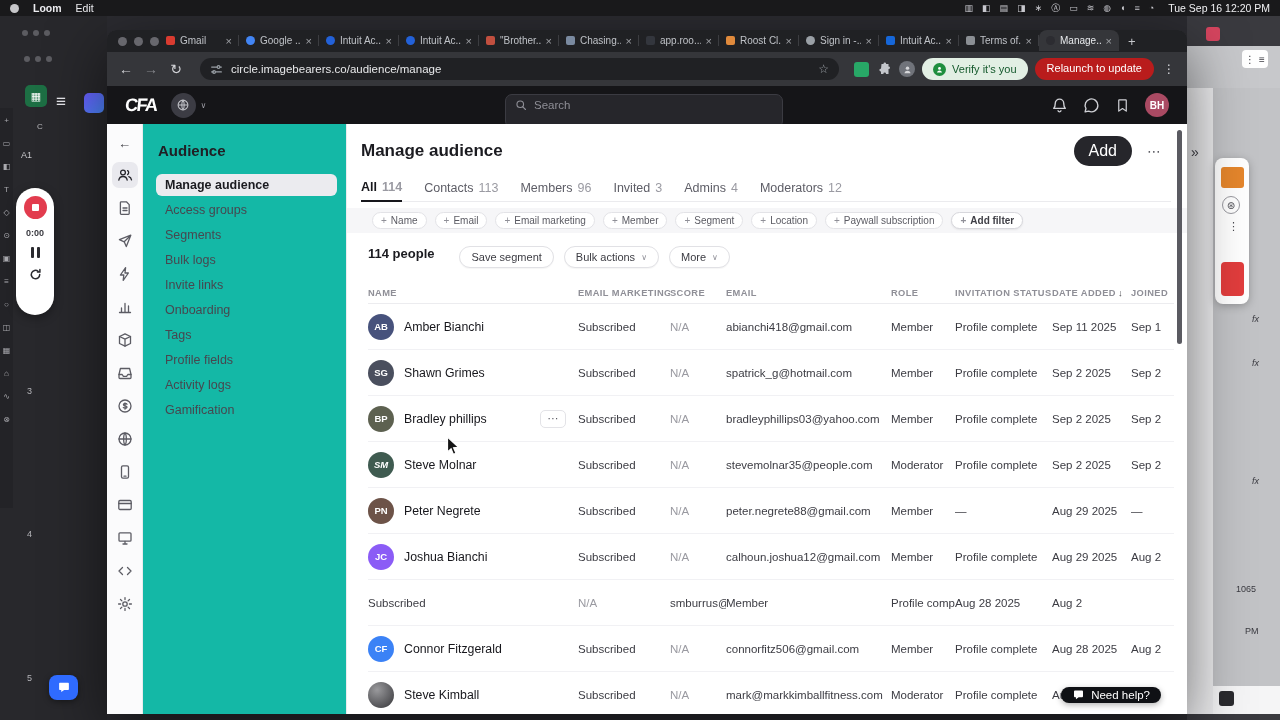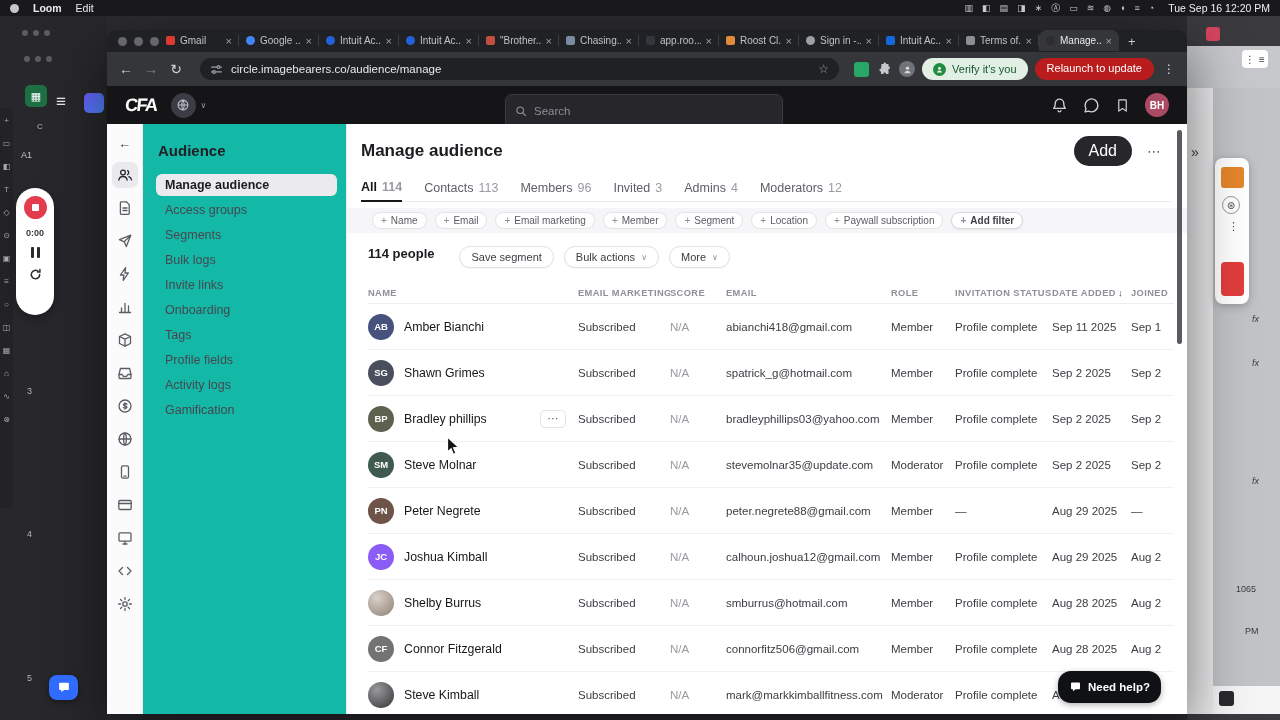--- a/index.html
+++ b/index.html
@@ -53,21 +53,21 @@
 .vbadge{width:13px;height:13px;border-radius:50%;background:#1e8e3e;display:flex;align-items:center;justify-content:center}
 .pill-relaunch{height:22px;border-radius:12px;background:#b91c1c;color:#fff;font-size:11px;font-weight:500;display:flex;align-items:flex-start;padding:4px 12px;white-space:nowrap}
 .chrome-kebab{color:#dadce0;font-size:12px;margin:0 2px}
 
 
 .appwin{position:absolute;top:56px;left:0;width:1080px;height:628px;background:#fff;overflow:hidden}
 .app-topbar{position:relative;height:38px;background:#151518;display:flex;align-items:center}
 .brand{margin-left:18px;color:#fff;font-weight:800;font-size:18px;letter-spacing:-1.5px;transform:skewX(-6deg)}
 .ws-avatar{width:25px;height:25px;border-radius:50%;background:#3c3c44;margin-left:14px;display:flex;align-items:center;justify-content:center;flex:none}
 .ws-chevron{color:#9a9aa2;font-size:8px;margin-left:5px}
-.searchbox{position:absolute;left:398px;top:8px;width:278px;height:22px;background:#26262b;border:1px solid #3b3b42;border-radius:7px;display:flex;align-items:center;gap:7px;padding:16px 9px;color:#8e8e96;font-size:11.5px}
+.searchbox{position:absolute;left:398px;top:8px;width:278px;height:22px;background:#26262b;border:1px solid #3b3b42;border-radius:7px;display:flex;align-items:flex-end;gap:7px;padding:16px 9px;color:#8e8e96;font-size:11.5px}
 .topbar-right{margin-left:auto;display:flex;align-items:center;gap:15px;padding-right:18px}
 .user-avatar{width:24px;height:24px;border-radius:50%;background:#aa4a63;color:#fff;font-size:10px;font-weight:700;display:flex;align-items:center;justify-content:center}
 .app-body{display:flex;height:590px}
 .rail{width:36px;background:#fbfbfc;border-right:1px solid #ebebee;display:flex;flex-direction:column;align-items:center;padding-top:12px;flex:none}
 .rail-back{font-size:13px;color:#3c3c43;margin-bottom:11px}
 .rail-item{width:26px;height:26px;border-radius:7px;display:flex;align-items:center;justify-content:center;margin-bottom:7px;flex:none}
 .rail-item.sel{background:#e9e9ee}
 .rail-item svg{stroke:#5c5c64;fill:none;stroke-width:1.3;stroke-linecap:round;stroke-linejoin:round}
 .rail-item.sel svg{stroke:#26262c}
 .sidebar{width:204px;background:#14b8a6;border-right:1px solid #ebebee;padding:18px 9px 0 13px;flex:none}
@@ -97,21 +97,21 @@
 .thead>div{white-space:nowrap;overflow:hidden}
 .sortarrow{color:#3f3f46;text-transform:none;margin-left:2px}
 .trow{height:46px;border-bottom:1px solid #f1f1f4;font-size:11.5px;color:#3c3c43}
 .trow>div{white-space:nowrap;overflow:hidden}
 .namecell{display:flex;align-items:center;gap:10px;font-size:12.3px;color:#17171c;font-weight:500;padding-right:12px}
 .avatar{width:26px;height:26px;border-radius:50%;color:#fff;font-size:9.5px;font-weight:700;display:flex;align-items:center;justify-content:center;flex:none}
 .avatar.photo{background-image:radial-gradient(circle at 35% 30%,rgba(255,255,255,.45),rgba(0,0,0,.25))}
 .score{color:#9a9aa1}
 .row-kebab{margin-left:auto;width:26px;height:18px;border:1px solid #e3e3e7;border-radius:5px;background:#fff;color:#5b5b63;font-size:11px;display:flex;align-items:center;justify-content:center;flex:none}
 .scrollthumb{position:absolute;right:5px;top:6px;width:5px;height:214px;border-radius:3px;background:#5a5a61}
-.help-pill{position:absolute;right:26px;bottom:11px;height:14px;background:#0f1115;border-radius:13px;display:flex;align-items:center;gap:6px;padding:16px 11px;color:#fff;font-size:11.5px;font-weight:700;box-shadow:0 2px 6px rgba(0,0,0,.3)}
+.help-pill{position:absolute;right:26px;bottom:11px;height:14px;background:#0f1115;border-radius:13px;display:flex;align-items:center;gap:6px;padding:8px 11px;color:#fff;font-size:11.5px;font-weight:400;box-shadow:0 2px 6px rgba(0,0,0,.3)}
 .cursor{position:absolute;left:446px;top:436px;z-index:70}
 .smalltxt{color:#3a3a40;font-size:9px}
 </style>
 </head>
 <body>
 
 <div class="stage">
 
   <div class="menubar">
     <div class="mb-left">
@@ -600,26 +600,26 @@
               <div>Subscribed</div>
                 <div class="score">N/A</div>
                 <div>bradleyphillips03@yahoo.com</div>
                 <div>Member</div>
                 <div>Profile complete</div>
                 <div>Sep 2 2025</div>
                 <div>Sep 2</div>
             </div>
             <div class="trow">
               <div class="namecell">
-                  <span class="avatar" style="background-color: rgb(63, 91, 80);">SM</span>
+                  <span class="avatar" style="background-color: rgb(63, 91, 80); font-style: italic;">SM</span>
                   <span>Steve Molnar</span>
                 </div>
               <div>Subscribed</div>
                 <div class="score">N/A</div>
-                <div>stevemolnar35@update.com</div>
+                <div>stevemolnar35@people.com</div>
                 <div>Moderator</div>
                 <div>Profile complete</div>
                 <div>Sep 2 2025</div>
                 <div>Sep 2</div>
             </div>
             <div class="trow">
               <div class="namecell">
                   <span class="avatar" style="background-color: rgb(109, 83, 72);">PN</span>
                   <span>Peter Negrete</span>
                 </div>
@@ -627,46 +627,42 @@
                 <div class="score">N/A</div>
                 <div>peter.negrete88@gmail.com</div>
                 <div>Member</div>
                 <div>—</div>
                 <div>Aug 29 2025</div>
                 <div>—</div>
             </div>
             <div class="trow">
               <div class="namecell">
                   <span class="avatar" style="background-color: #8b5cf6;">JC</span>
-                  <span>Joshua Kimball</span>
+                  <span>Joshua Bianchi</span>
                 </div>
               <div>Subscribed</div>
                 <div class="score">N/A</div>
                 <div>calhoun.joshua12@gmail.com</div>
                 <div>Member</div>
                 <div>Profile complete</div>
                 <div>Aug 29 2025</div>
                 <div>Aug 2</div>
             </div>
             <div class="trow">
-              <div class="namecell">
-                  <span class="avatar photo" style="background-color: rgb(188, 171, 157);"></span>
-                  <span>Shelby Burrus</span>
-                </div>
               <div>Subscribed</div>
                 <div class="score">N/A</div>
                 <div>smburrus@hotmail.com</div>
                 <div>Member</div>
                 <div>Profile complete</div>
                 <div>Aug 28 2025</div>
                 <div>Aug 2</div>
             </div>
             <div class="trow">
               <div class="namecell">
-                  <span class="avatar" style="background-color: #737373;">CF</span>
+                  <span class="avatar" style="background-color: #3b82f6;">CF</span>
                   <span>Connor Fitzgerald</span>
                 </div>
               <div>Subscribed</div>
                 <div class="score">N/A</div>
                 <div>connorfitz506@gmail.com</div>
                 <div>Member</div>
                 <div>Profile complete</div>
                 <div>Aug 28 2025</div>
                 <div>Aug 2</div>
             </div>

